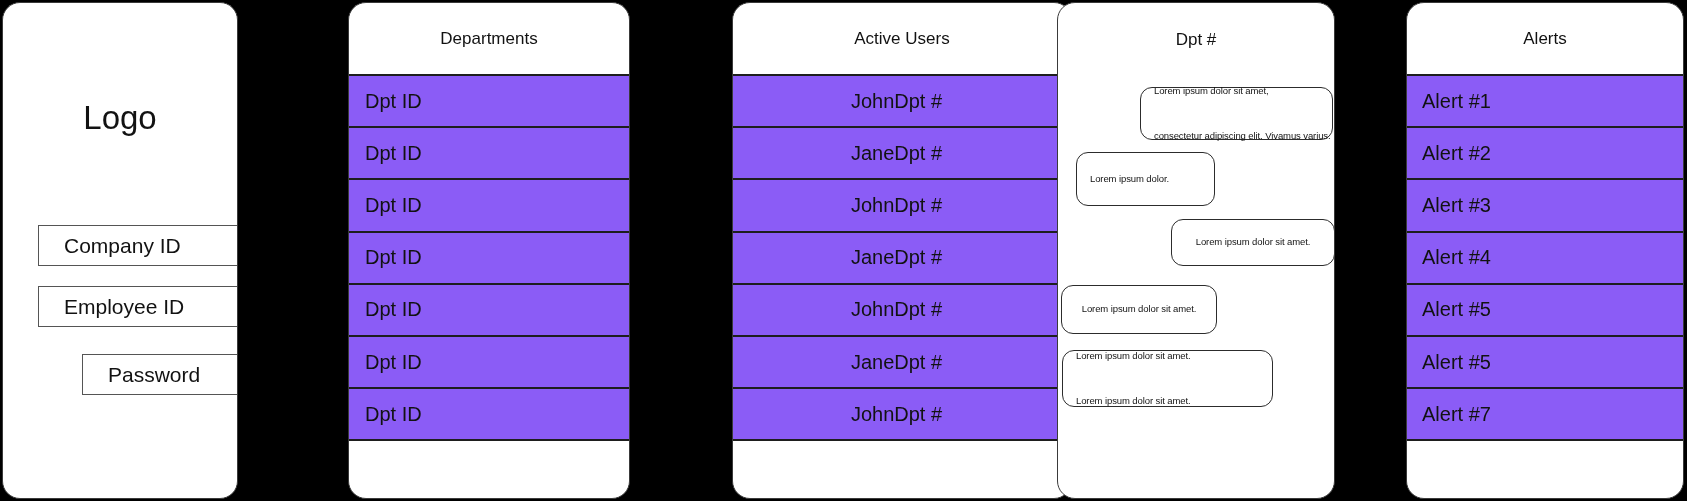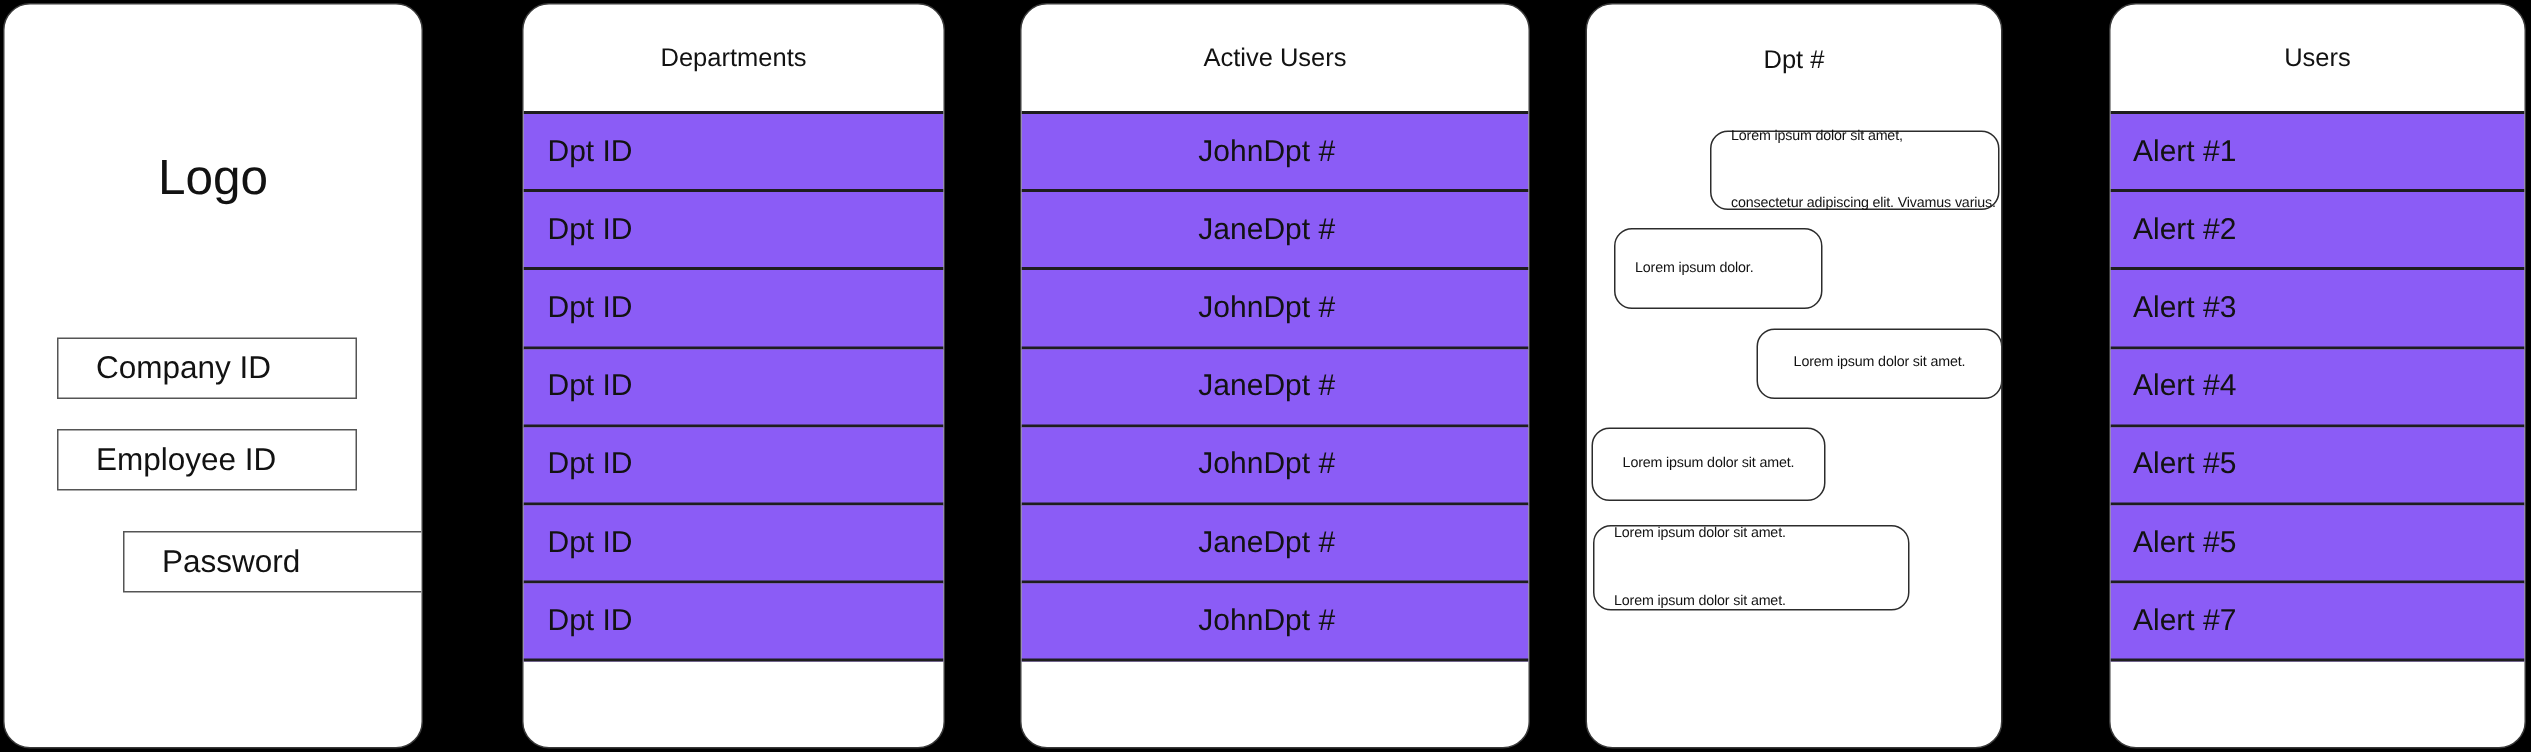--- a/index.html
+++ b/index.html
@@ -1,22 +1,22 @@
 <!DOCTYPE html>
 <html><head>
 <meta charset="utf-8">
 <style>
   html,body{margin:0;padding:0;background:#000;}
   .stage{position:relative;width:1687px;height:501px;background:#000;overflow:hidden;
          font-family:"Liberation Sans","DejaVu Sans",sans-serif;color:#121212;}
   .panel{position:absolute;top:2px;height:497px;background:#fff;border:1px solid #3a3a3a;
          border-radius:18px;box-sizing:border-box;overflow:hidden;}
-  #panel-login{left:2px;width:280px;}
+  #panel-login{left:2px;width:236px;}
   #panel-departments{left:348px;width:282px;}
-  #panel-users{left:680px;width:340px;}
+  #panel-users{left:732px;width:340px;}
   #panel-chat{left:1057px;width:278px;}
   #panel-alerts{left:1406px;width:278px;}
 
   .panel-title{height:73px;display:flex;align-items:center;justify-content:center;
                font-size:17px;box-sizing:border-box;}
   .ruled .panel-title{border-bottom:2px solid #1e1e1e;}
 
   .rows{display:block;}
   .row{height:52.2px;border-bottom:2px solid #1e1e1e;box-sizing:border-box;
        display:flex;align-items:center;padding:0 16px;font-size:20px;background:#8b5cf6;}
@@ -165,21 +165,21 @@
         </div>
 
         <div class="bubble left">
           <div>Lorem ipsum dolor sit amet.</div>
           <div>Lorem ipsum dolor sit amet.</div>
         </div>
       </div>
   </div>
 
   <div class="panel ruled" id="panel-alerts">
-    <div class="panel-title">Users</div>
+    <div class="panel-title">Alerts</div>
     <div class="rows">
 
         <div class="row alert-row">
           <span>Alert #1</span>
         </div>
 
         <div class="row alert-row">
           <span>Alert #2</span>
         </div>
 

